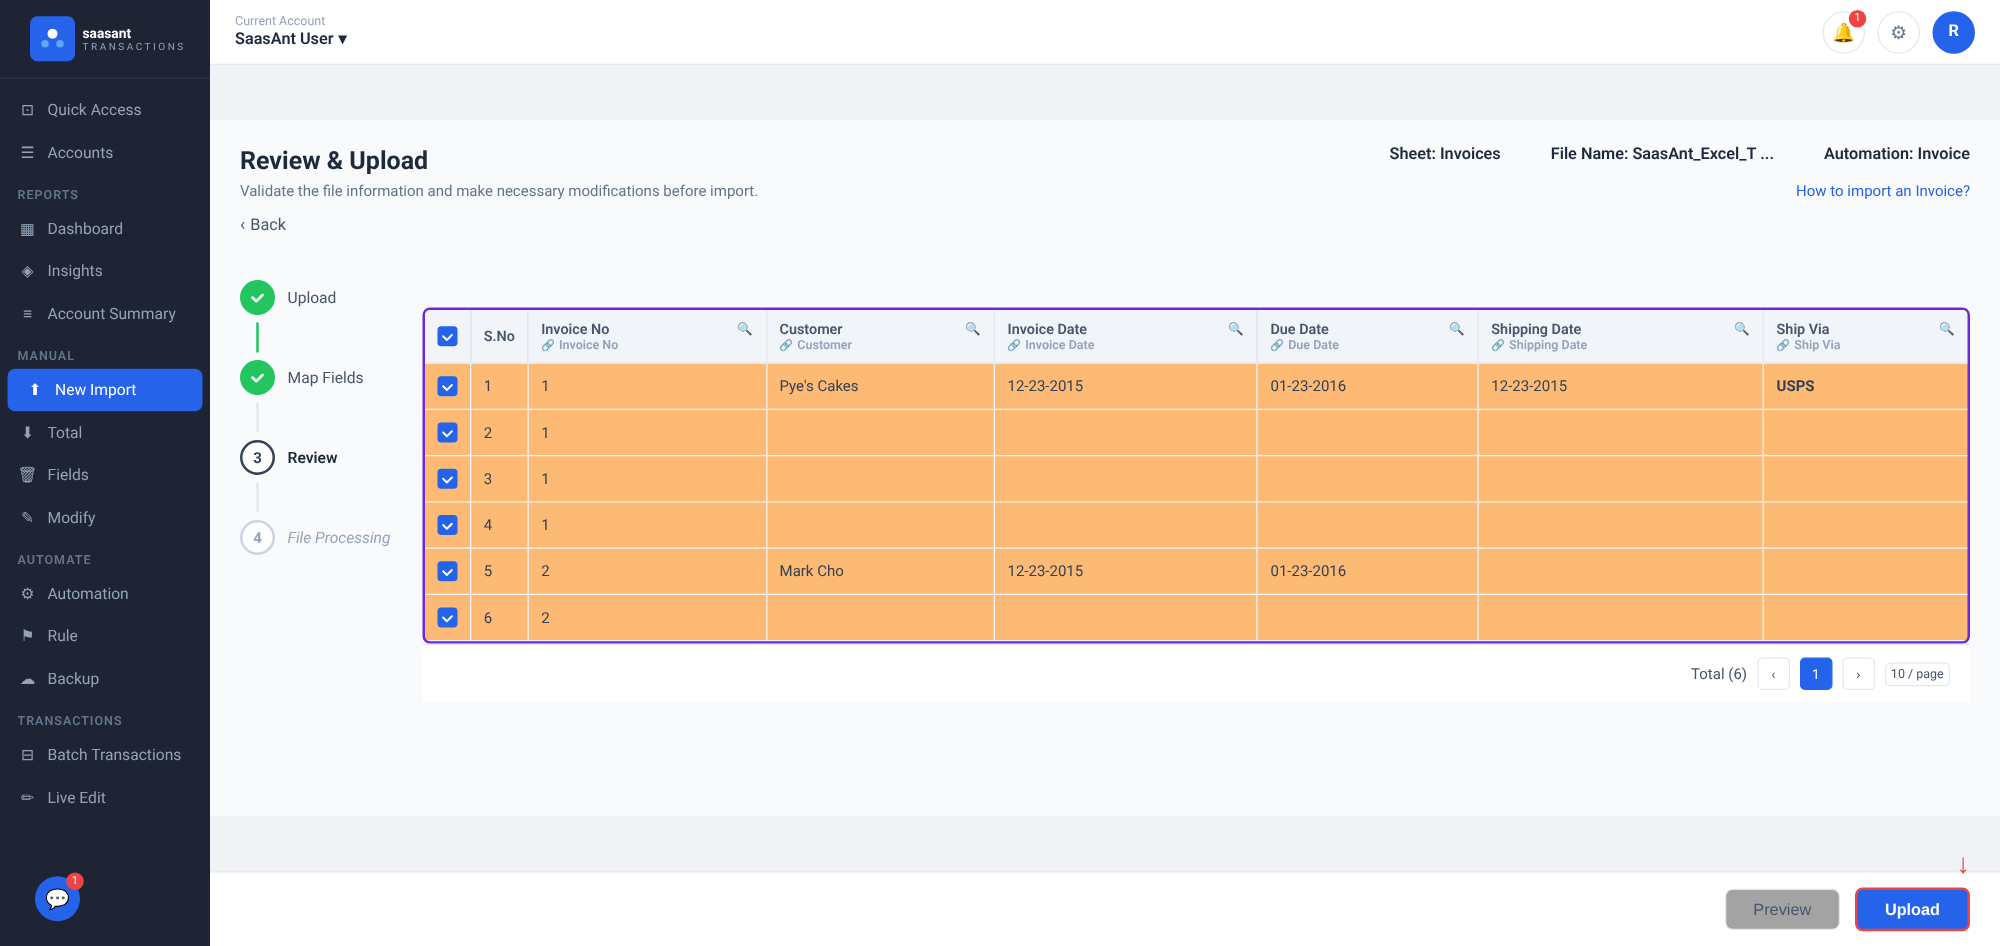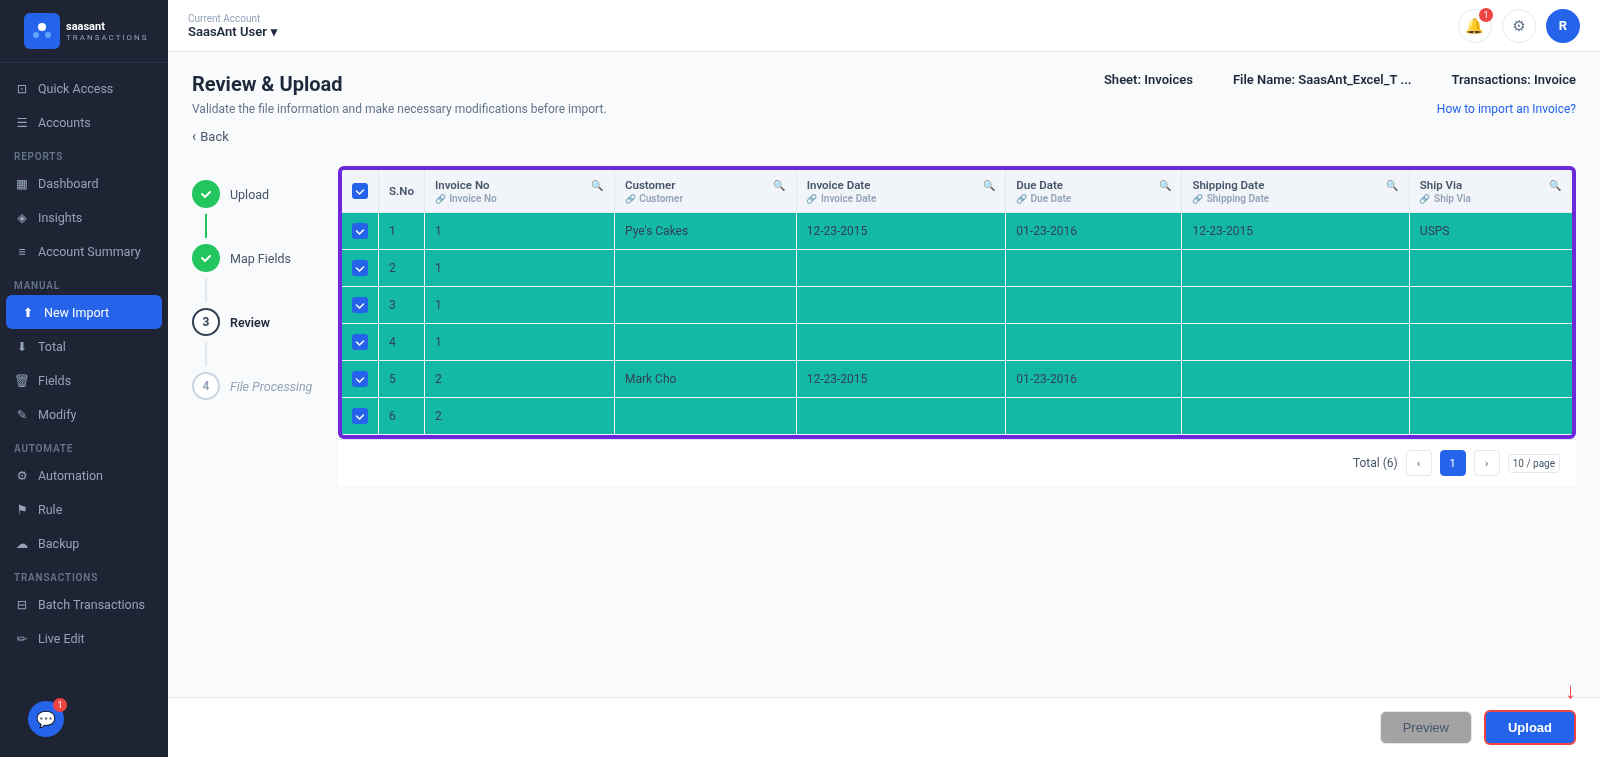--- a/index.html
+++ b/index.html
@@ -76,20 +76,21 @@
       display: flex; align-items: center; justify-content: center;
     }
 
     
     .main {
       flex: 1;
       display: flex;
       flex-direction: column;
       height: 757px;
       overflow: hidden;
+      gap: 44px;
     }
 
     
     .header {
       background: #fff;
       border-bottom: 1px solid #e2e8f0;
       padding: 0 20px;
       height: 52px;
       display: flex;
       align-items: center;
@@ -183,24 +184,25 @@
     .step-name.inactive { color: #94a3b8; font-style: italic; }
     .step-line {
       width: 2px; height: 24px;
       background: #e2e8f0;
       margin-left: 13px;
     }
 
     
     .table-wrapper {
       flex: 1;
-      border: 4px solid #6d28d9;
+      border: 2px solid #6d28d9;
       border-radius: 6px;
       overflow: hidden;
-      background: #14b8a6;
+      background: #fdba74;
+      margin-top: 36px;
     }
     .data-table {
       width: 100%;
       border-collapse: collapse;
       font-size: 12px;
     }
     .data-table thead tr {
       background: #f1f5f9;
       border-bottom: 1px solid #e2e8f0;
     }
@@ -219,21 +221,21 @@
     .col-search-icon { color: #94a3b8; font-size: 10px; cursor: pointer; }
     .data-table tbody tr {
       border-bottom: 1px solid #f1f5f9;
     }
     .data-table td {
       padding: 10px 10px;
       color: #334155;
       border-right: 1px solid #f1f5f9;
       font-size: 12px;
     }
-    .data-table td:last-child { border-right: none; }
+    .data-table td:last-child { border-right: none; font-weight: bold; }
     .cb-cell { width: 36px; text-align: center; }
     .sno-cell { width: 36px; color: #64748b; font-size: 11px; }
 
     
     .cb {
       width: 16px; height: 16px;
       background: #2563eb;
       border-radius: 3px;
       display: inline-flex; align-items: center; justify-content: center;
       cursor: pointer;
@@ -428,21 +430,21 @@
       <div class="page-meta">
         <div class="page-meta-item">
           <span>Sheet:</span>
           <span>Invoices</span>
         </div>
         <div class="page-meta-item">
           <span>File Name:</span>
           <span>SaasAnt_Excel_T ...</span>
         </div>
         <div class="page-meta-item">
-          <span>Transactions:</span>
+          <span>Automation:</span>
           <span>Invoice</span>
         </div>
       </div>
     </div>
 
     <div style="display:flex; justify-content:space-between; align-items:flex-start; margin-bottom:10px;">
       <div>
         <div class="page-subtitle">Validate the file information and make necessary modifications before import.</div>
         <div class="back-btn">
           <span style="font-size:14px;">‹</span>

